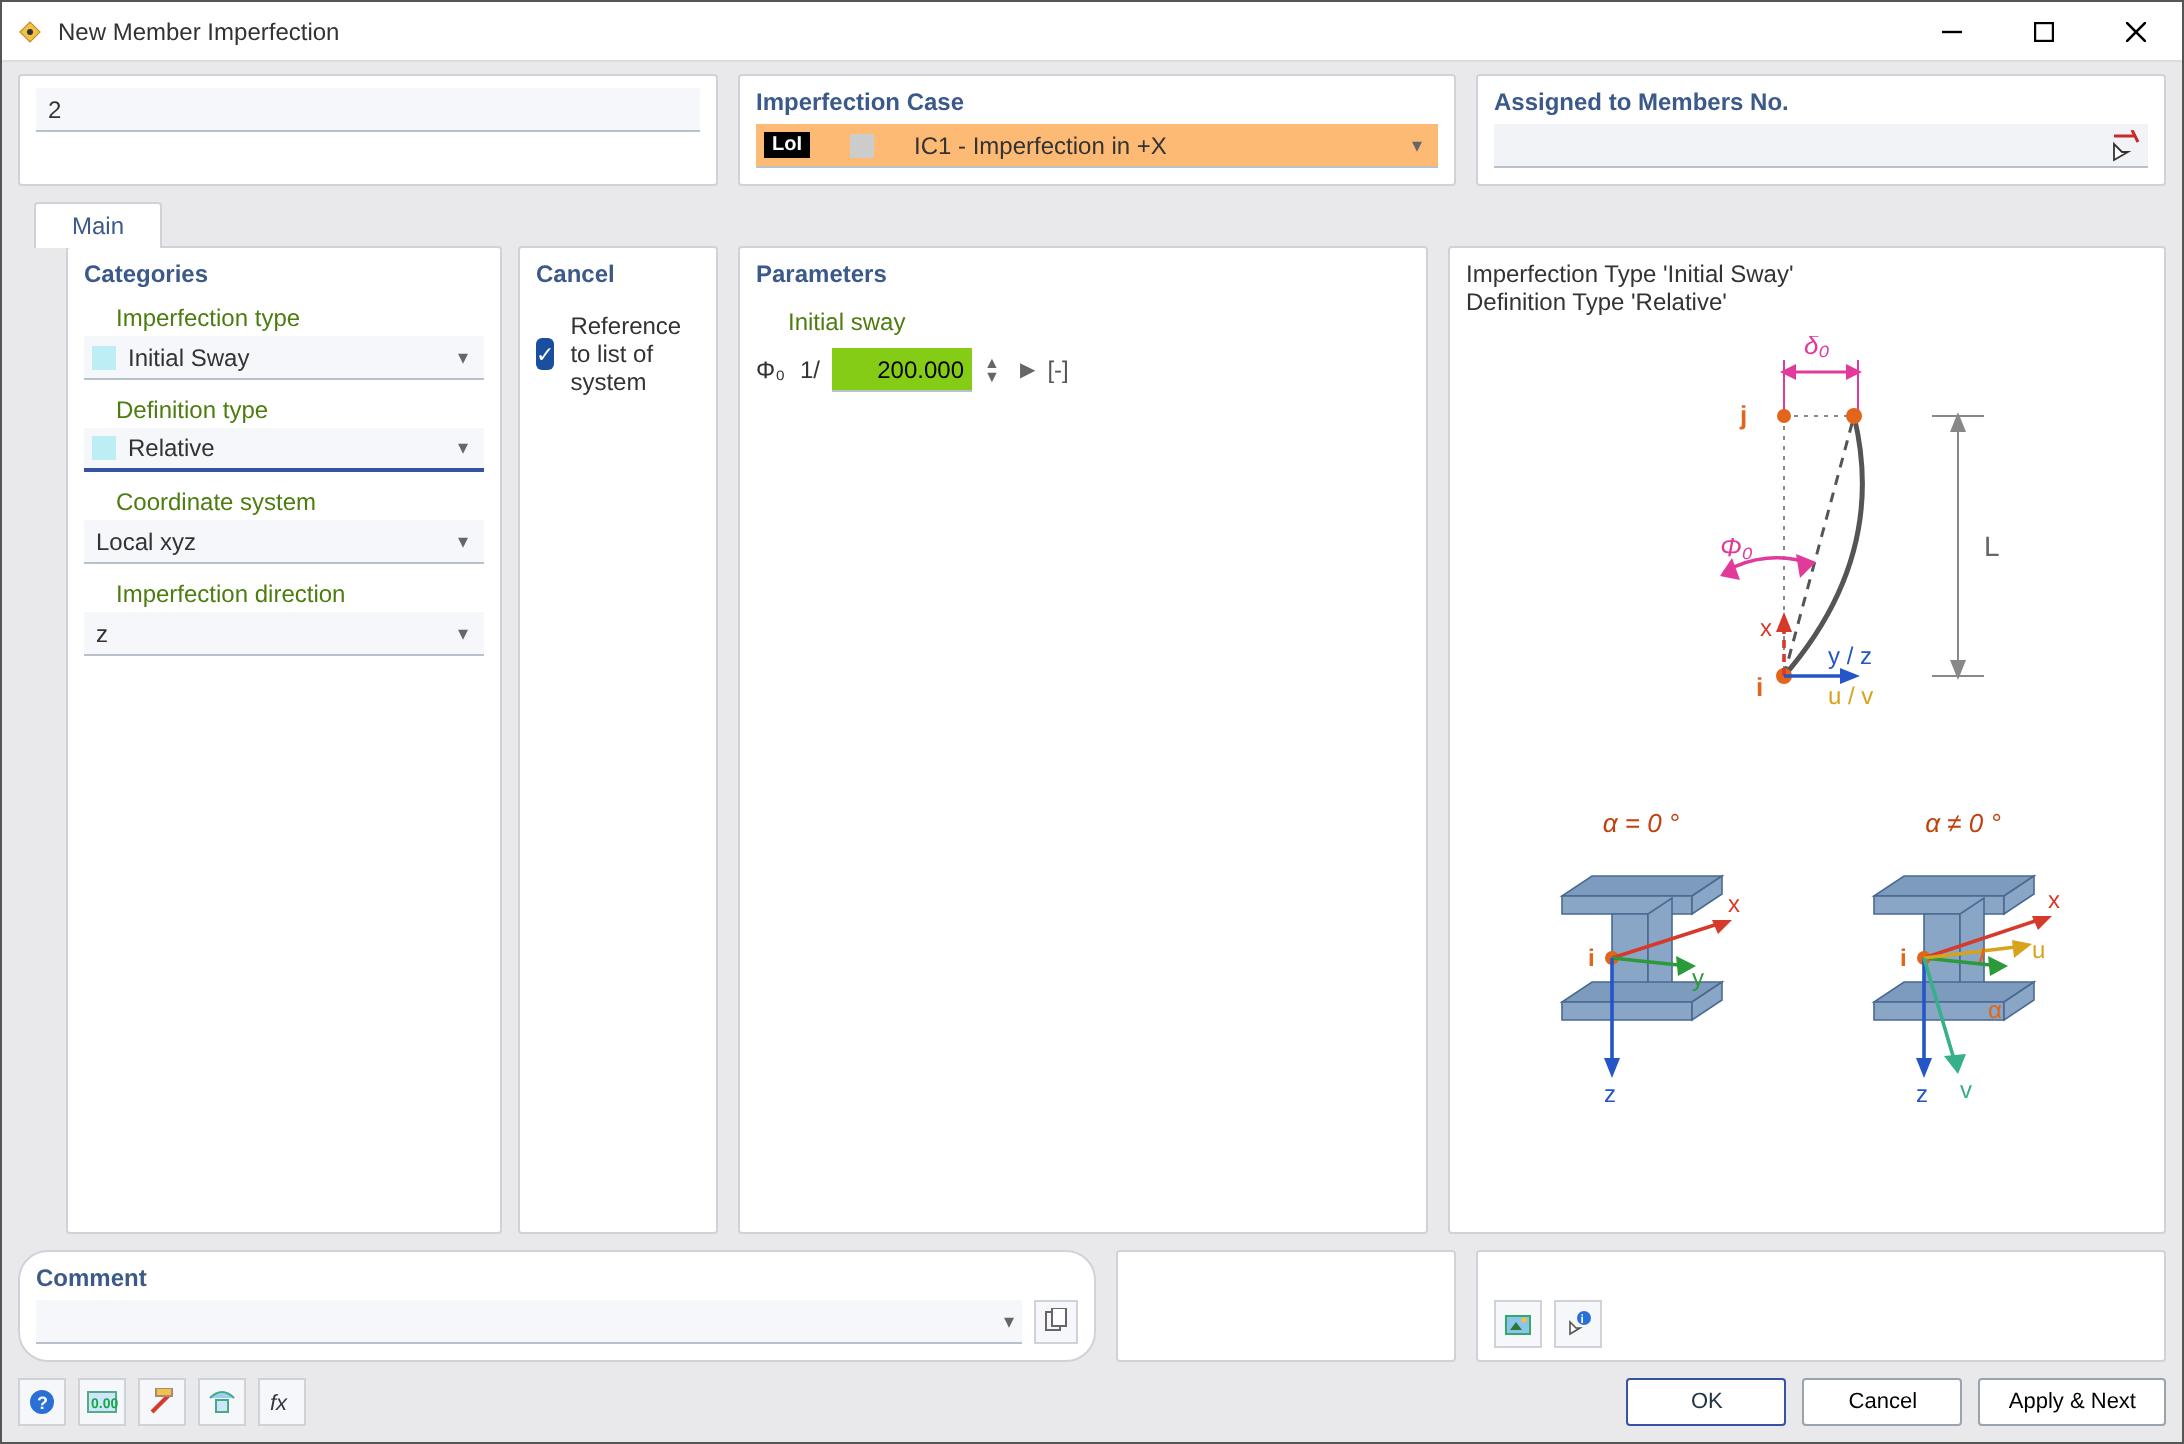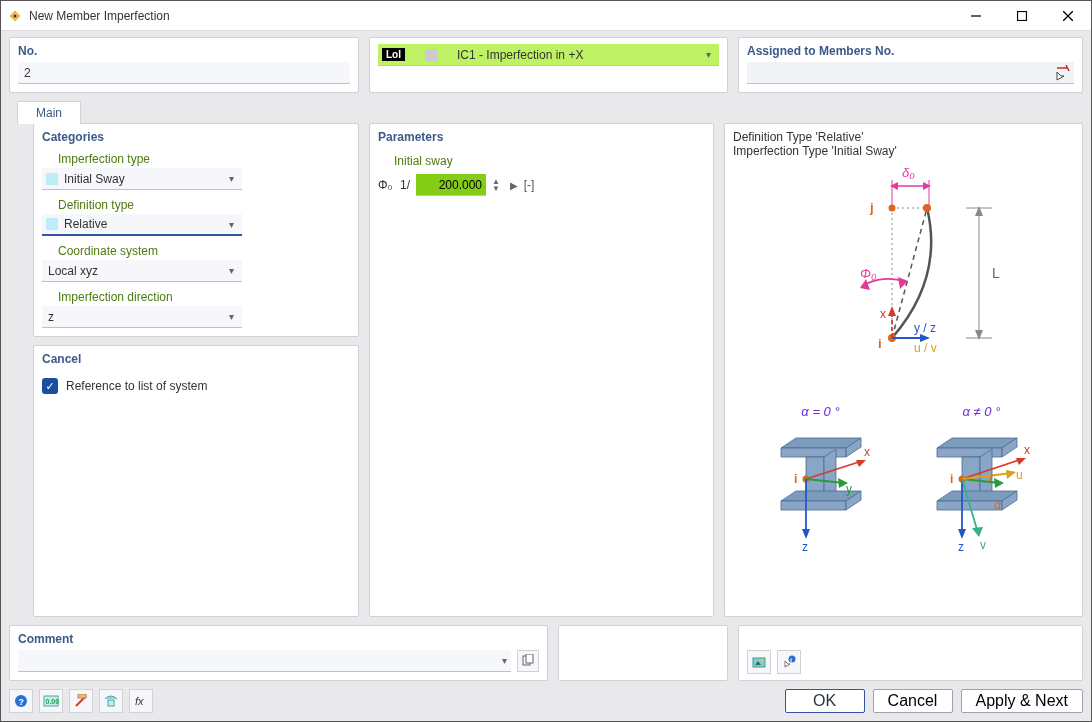--- a/index.html
+++ b/index.html
@@ -73,21 +73,21 @@
     padding: 2px 6px;
     font-family: inherit;
     font-size: 12px;
     color: #333;
   }
 
   .case-select {
     display: flex;
     align-items: center;
     height: 22px;
-    background: #bef264;
+    background: #fdba74;
     border-bottom: 1px solid #b9c2cc;
     padding: 0 4px;
     gap: 20px;
   }
   .case-chip {
     font-size: 10px;
     font-weight: 700;
     color: #fff;
     background: #000;
     padding: 1px 4px;
@@ -135,21 +135,21 @@
   
   .mainrow {
     display: flex;
     gap: 10px;
     flex: 1;
     min-height: 0;
   }
   .col-left {
     width: 350px;
     display: flex;
-    flex-direction: column;
+    flex-direction: row;
     gap: 8px;
     padding-left: 24px;
   }
   .col-mid {
     width: 345px;
     display: flex;
     flex-direction: column;
   }
   .col-right {
     flex: 1;
@@ -223,28 +223,28 @@
   .footer .foot-icons { display:flex; gap:6px; }
   .footer .spacer { flex:1; }
   .btn {
     height: 24px;
     min-width: 80px;
     padding: 0 14px;
     background: #fff;
     border: 1px solid #9aa3af;
     border-radius: 2px;
     font-family: inherit;
-    font-size: 16px;
+    font-size: 11px;
     cursor: pointer;
   }
   .btn.primary { border-color:#3652a3; color:#234; }
 
   
   .commentrow { display:flex; gap:10px; margin-top:8px; }
-  .comment-panel { flex:1; }
+  .comment-panel { flex:1;border-radius:15px; }
   .comment-select {
     display:flex; align-items:center; gap:4px;
     height:22px;
     border:none; border-bottom:1px solid #b9c2cc;
     background:#f6f7fa;
   }
   .comment-btn {
     width:22px; height:22px;
     background:#f6f7fa; border:1px solid #cfd3d8;
     display:inline-flex; align-items:center; justify-content:center;
@@ -256,21 +256,21 @@
   .comment-right-panel {
     width: 345px;
     background:#fff; border:1px solid #cfd3d8; border-radius:2px;
     padding: 6px 8px;
     display:flex; align-items:flex-end;
   }
 
   
   .beams { display:flex; justify-content:center; gap:46px; }
   .beam-col { display:flex; flex-direction:column; align-items:center; gap:4px;}
-  .beam-label { color:#6d28d9; font-size:13px; font-style:italic; }
+  .beam-label { color:#c2410c; font-size:13px; font-style:italic; }
 
   svg text { font-family: "Segoe UI", Tahoma, Arial, sans-serif; }
 </style>
 </head>
 <body>
 
 <div class="titlebar">
   <span class="app-icon">
     <svg width="16" height="16" viewBox="0 0 16 16">
       <path d="M3 8 l5 -5 l5 5 l-5 5 z" fill="#f2c14a" stroke="#c88d1e" stroke-width="0.6"></path>
@@ -294,24 +294,24 @@
         <line x1="0" y1="0" x2="10" y2="10" stroke="#000" stroke-width="1.3"></line>
         <line x1="10" y1="0" x2="0" y2="10" stroke="#000" stroke-width="1.3"></line>
       </svg>
   </div>
 </div>
 
 <div class="outer">
 
   <div class="toprow">
     <div class="panel panel-no">
-      <div class="panel-label">No.</div>
       <input class="input-flat" value="2" style="">
     </div>
     <div class="panel panel-case">
+      <div class="panel-label">Imperfection Case</div>
       <div class="case-select">
         <span class="case-chip">LoI</span>
         <span class="color-swatch"></span>
         <span class="case-text">IC1 - Imperfection in +X</span>
         <span class="chev">▾</span>
       </div>
     </div>
     <div class="panel panel-assign">
       <div class="panel-label">Assigned to Members No.</div>
       <div class="assign-wrap">
@@ -386,22 +386,22 @@
               <span>▼</span>
             </div>
           <span style="color:#666;font-size:10px">▶</span>
           <span class="unit">[-]</span>
         </div>
       </div>
     </div>
 
     <div class="col-right">
       <div class="panel preview-panel">
+        <div style="color:#333">Imperfection Type 'Initial Sway'</div>
         <div style="color:#333">Definition Type 'Relative'</div>
-        <div style="color:#333">Imperfection Type 'Initial Sway'</div>
 
         <div class="preview-body">
 
           <svg width="320" height="200" viewBox="0 0 320 200" style="align-self:center">
 
             <line x1="235" y1="40" x2="235" y2="170" stroke="#888" stroke-width="1"></line>
             <polygon points="235,38 231,48 239,48" fill="#888"></polygon>
             <polygon points="235,172 231,162 239,162" fill="#888"></polygon>
             <line x1="222" y1="40" x2="248" y2="40" stroke="#888" stroke-width="1"></line>
             <line x1="222" y1="170" x2="248" y2="170" stroke="#888" stroke-width="1"></line>

